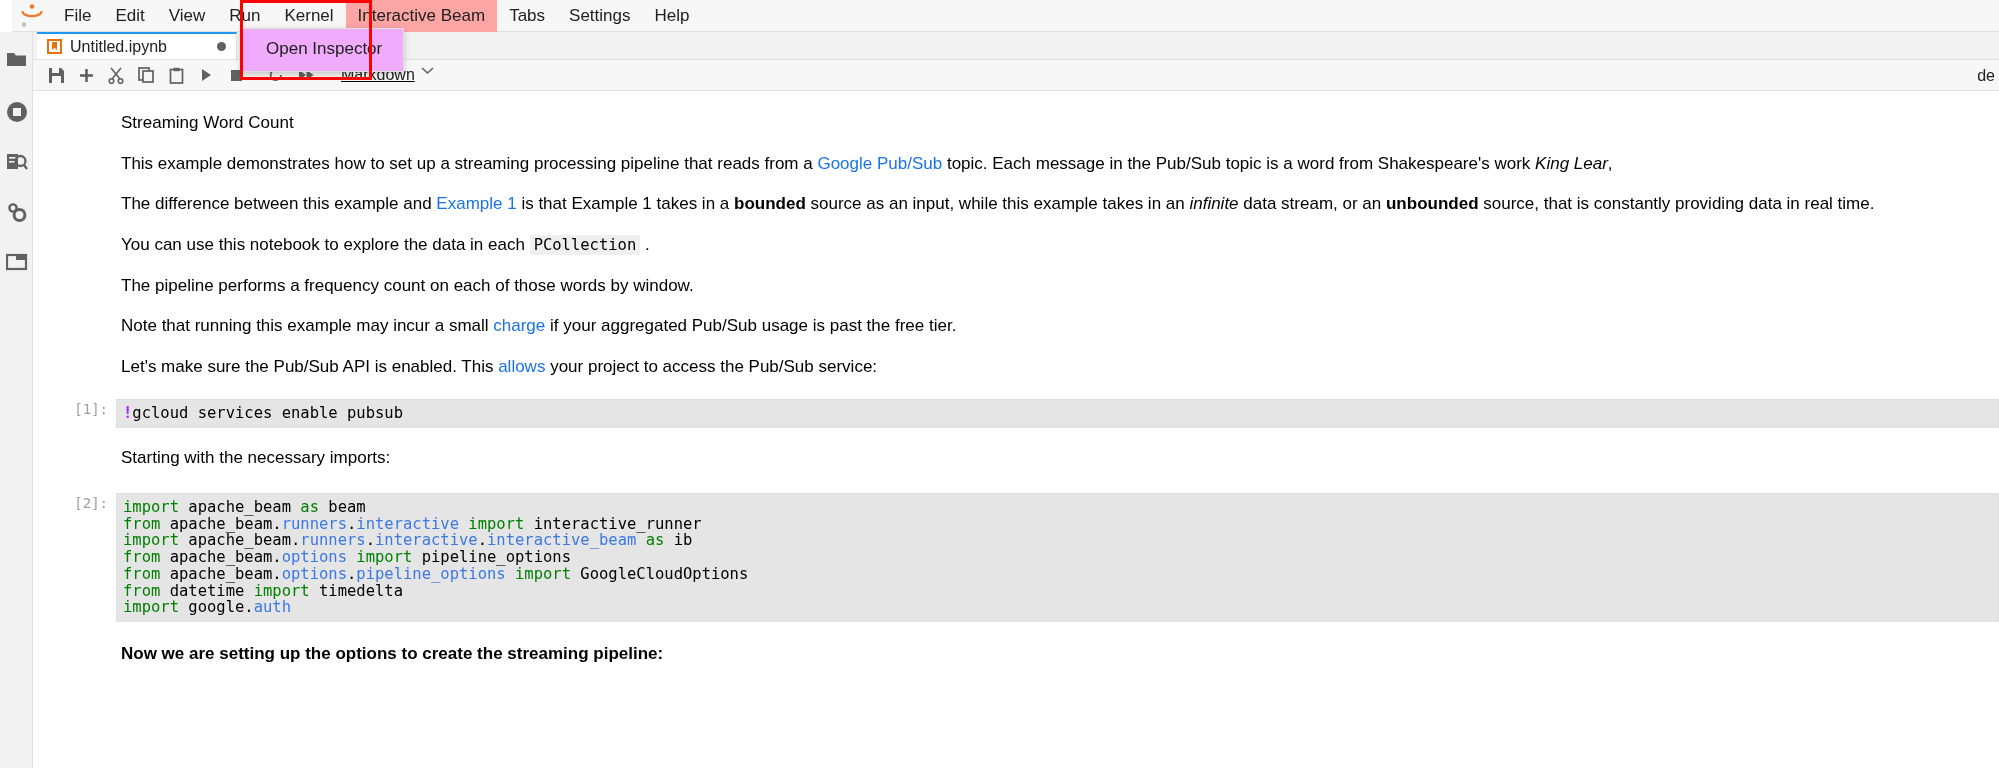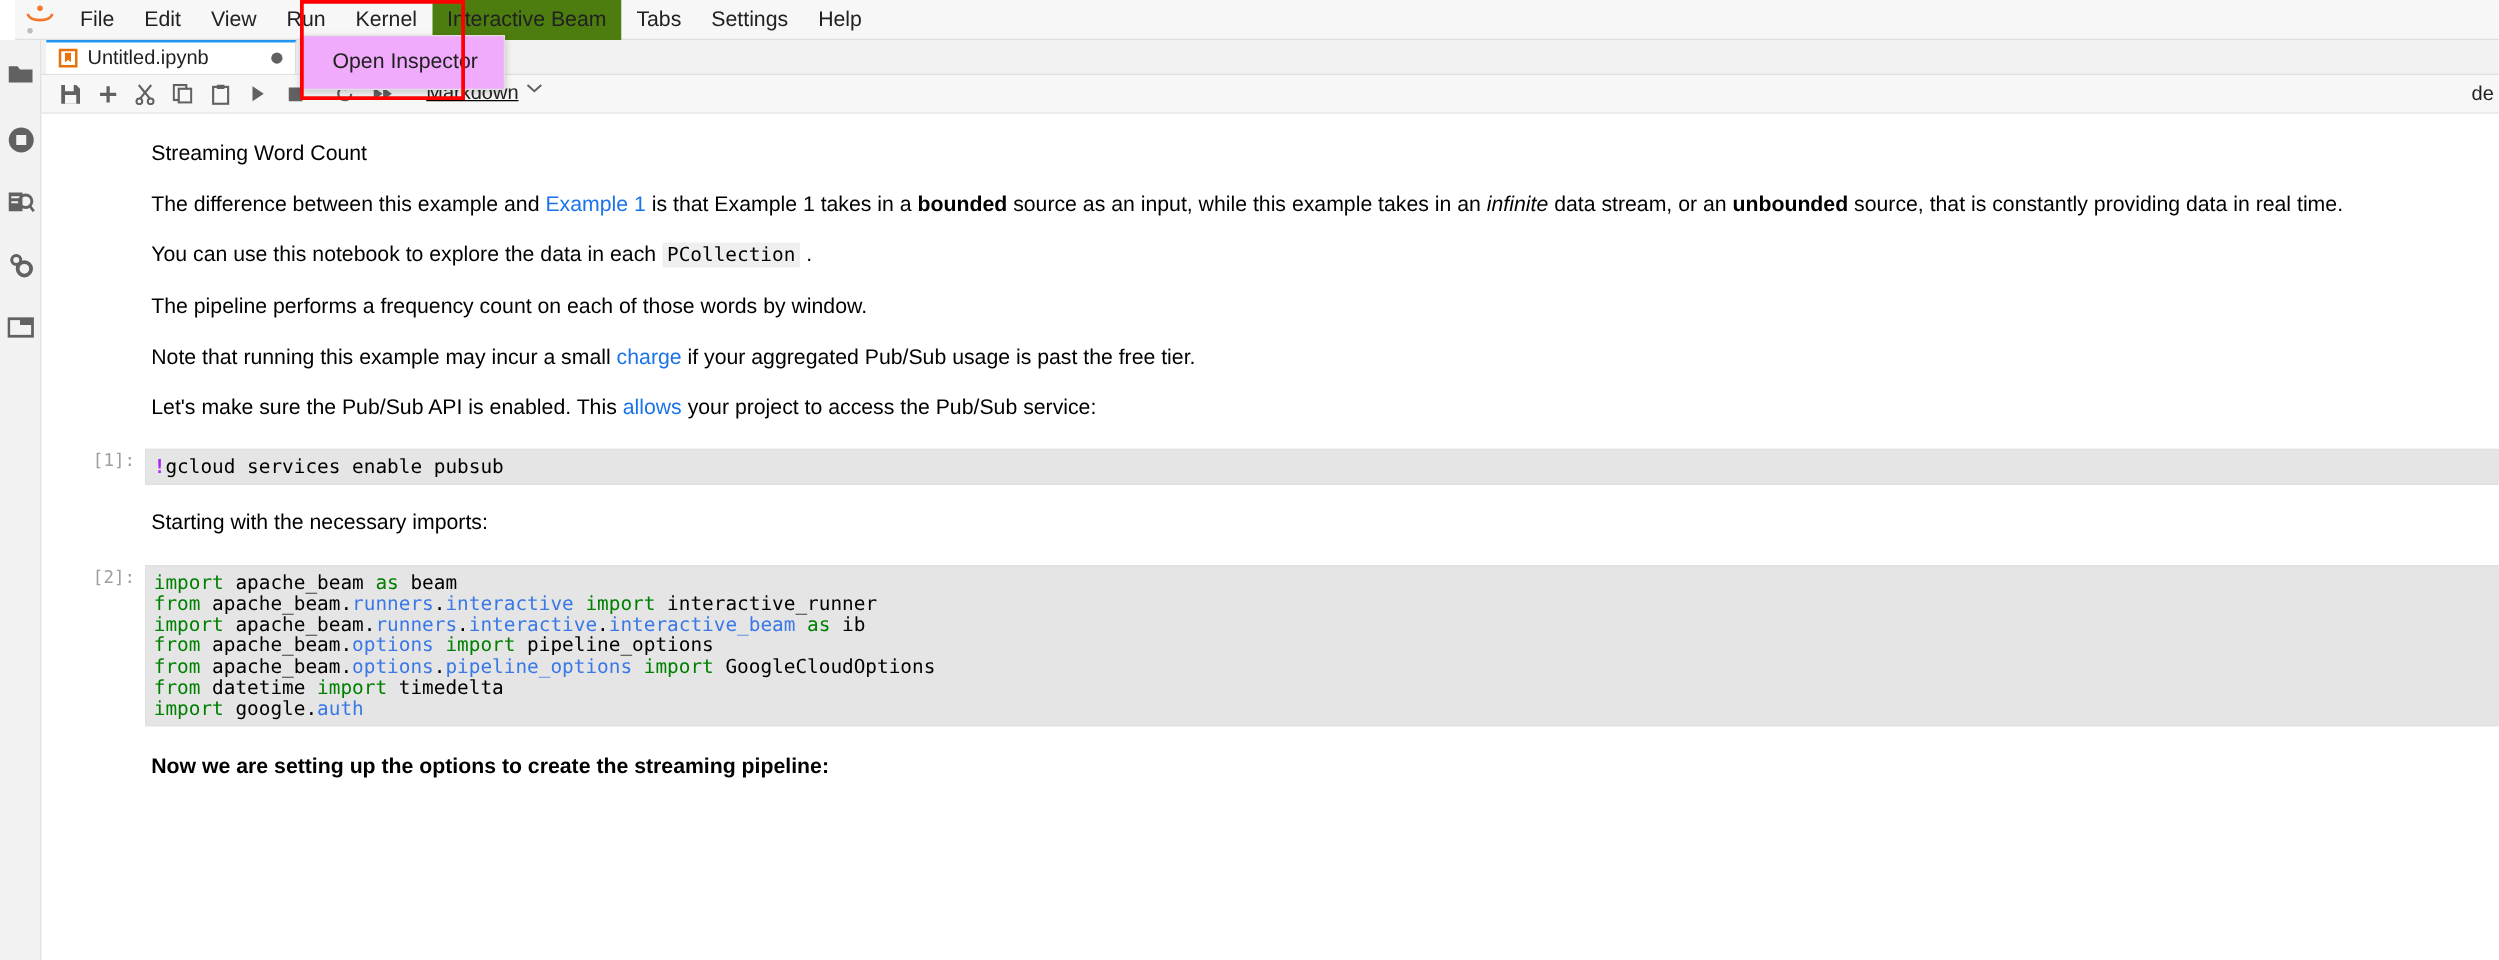--- a/index.html
+++ b/index.html
@@ -27,21 +27,21 @@
   }
   .menu-item {
     padding: 6px 12px;
     font-size: 17px;
     color: #212121;
     line-height: 20px;
     white-space: nowrap;
     cursor: pointer;
   }
   .menu-item.active {
-    background: #4d7c0f;
+    background: #fca5a5;
   }
 
   
   .dropdown {
     position: absolute;
     top: 28px; left: 241px;
     min-width: 163px;
     background: #f0abfc;
     border: 1px solid #e0e0e0;
     box-shadow: 0 2px 6px rgba(0,0,0,0.22);
@@ -345,20 +345,23 @@
     <div class="toolbar-right">de</div>
   </div>
 
   <div class="content">
 
     <div class="cell">
       <div class="prompt"></div>
       <div class="md-body">
         <p style="padding-top:20px;">Streaming Word Count</p>
 
+        <p>
+          <span>This example demonstrates how to set up a streaming processing pipeline that reads from a </span><a class="link">Google Pub/Sub</a><span> topic. Each message in the Pub/Sub topic is a word from Shakespeare's work </span><i>King Lear</i><span>,</span>
+        </p>
 
         <p>
           <span>The difference between this example and </span><a class="link">Example 1</a><span> is that Example 1 takes in a </span><b>bounded</b><span> source as an input, while this example takes in an </span><i>infinite</i><span> data stream, or an </span><b>unbounded</b><span> source, that is constantly providing data in real time.</span>
         </p>
 
         <p>
           <span>You can use this notebook to explore the data in each </span><code class="inline">PCollection</code><span> .</span>
         </p>
 
         <p>The pipeline performs a frequency count on each of those words by window.</p>

